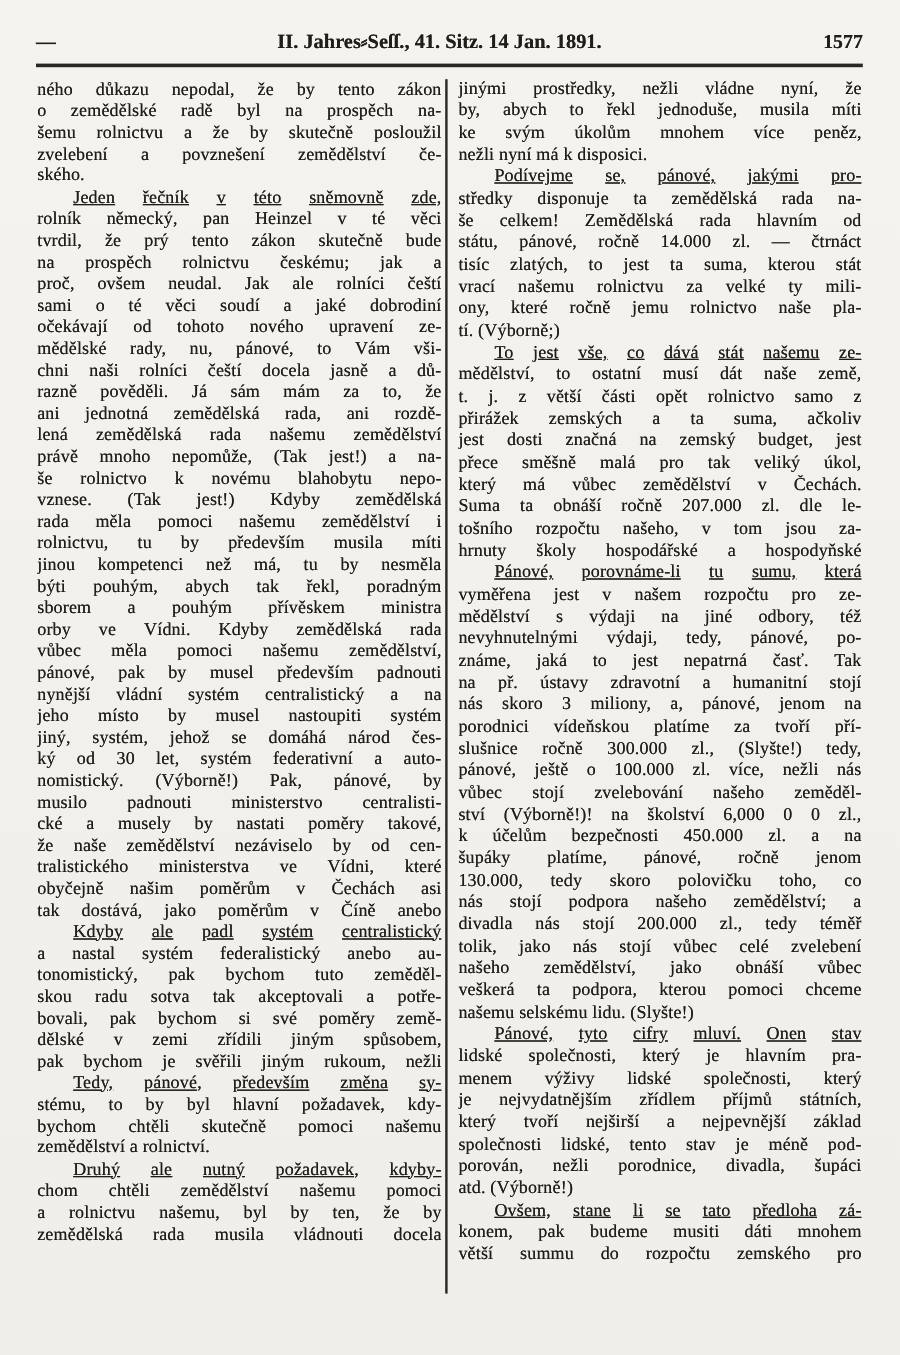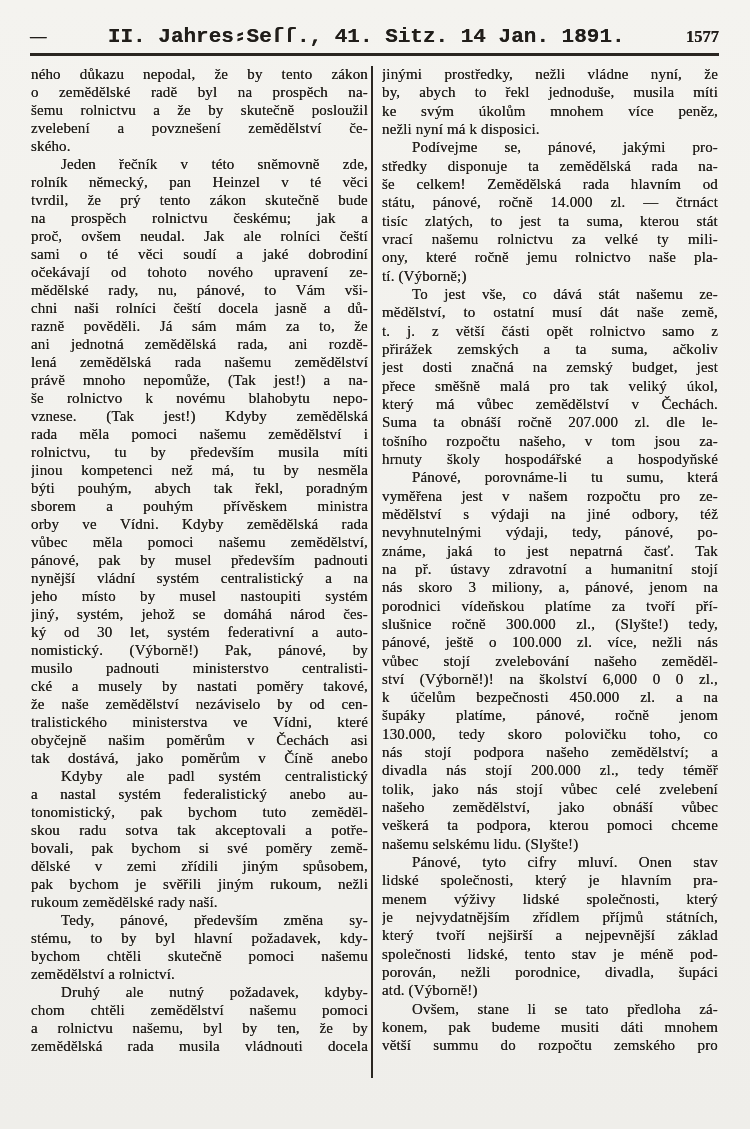--- a/index.html
+++ b/index.html
@@ -14,45 +14,45 @@
   .page {
     position:absolute; inset:0;
     background:linear-gradient(180deg, #f4f3ef 0%, #f1f0ec 60%, #efeeea 100%);
   }
   .header {
     position:absolute; left:30px; right:31px; top:25px; height:20px;
     display:flex; justify-content:space-between; align-items:baseline;
     font-weight:bold; font-size:16.5px; white-space:nowrap;
     text-shadow:0 0 0.4px rgba(33,30,26,0.85);
   }
-  .header .ger { font-family:Liberation Mono, monospace; font-size:21px; }
+  .header .ger { font-family:Liberation Serif, serif; font-size:17px; }
   .rule-h {
     position:absolute; left:30px; width:689px; top:53px; height:2.5px;
     background:#2a2621;
   }
   .rule-v {
     position:absolute; left:371px; top:66px; width:2px; height:1012px;
     background:#2a2621;
   }
   .col {
     position:absolute; top:66px;
     font-size:15px;
     letter-spacing:0.15px;
     text-shadow:0 0 0.45px rgba(33,30,26,0.9);
   }
   .col-left  { left:31px;  width:337px; }
   .col-right { left:382px; width:336px; }
   .tline {
     display:flex; justify-content:space-between; align-items:baseline;
     white-space:nowrap; overflow:hidden;
   }
-  .col-left  .tline { height:18px; }
+  .col-left  .tline { height:18px;align-items:center; }
   .col-right .tline { height:18.33px; }
   .tline.end { display:block; }
-  .tline.ind { padding-left:30px; }
+  .tline.ind { padding-left:30px;text-decoration:underline; }
 </style>
 </head>
 <body style="background: rgb(242, 241, 237); color: rgb(33, 30, 26);">
 
 <div class="page">
 
   <div class="header">
     <span>—</span>
     <span class="ger">II. Jahres⸗Seſſ., 41. Sitz. 14 Jan. 1891.</span>
     <span>1577</span>
@@ -429,21 +429,20 @@
       </div>
       <div class="tline">
         <span>pak</span>
         <span>bychom</span>
         <span>je</span>
         <span>svěřili</span>
         <span>jiným</span>
         <span>rukoum,</span>
         <span>nežli</span>
       </div>
-      <div class="tline end">rukoum zemědělské rady naší.</div>
       <div class="tline ind">
         <span>Tedy,</span>
         <span>pánové,</span>
         <span>především</span>
         <span>změna</span>
         <span>sy-</span>
       </div>
       <div class="tline">
         <span>stému,</span>
         <span>to</span>

